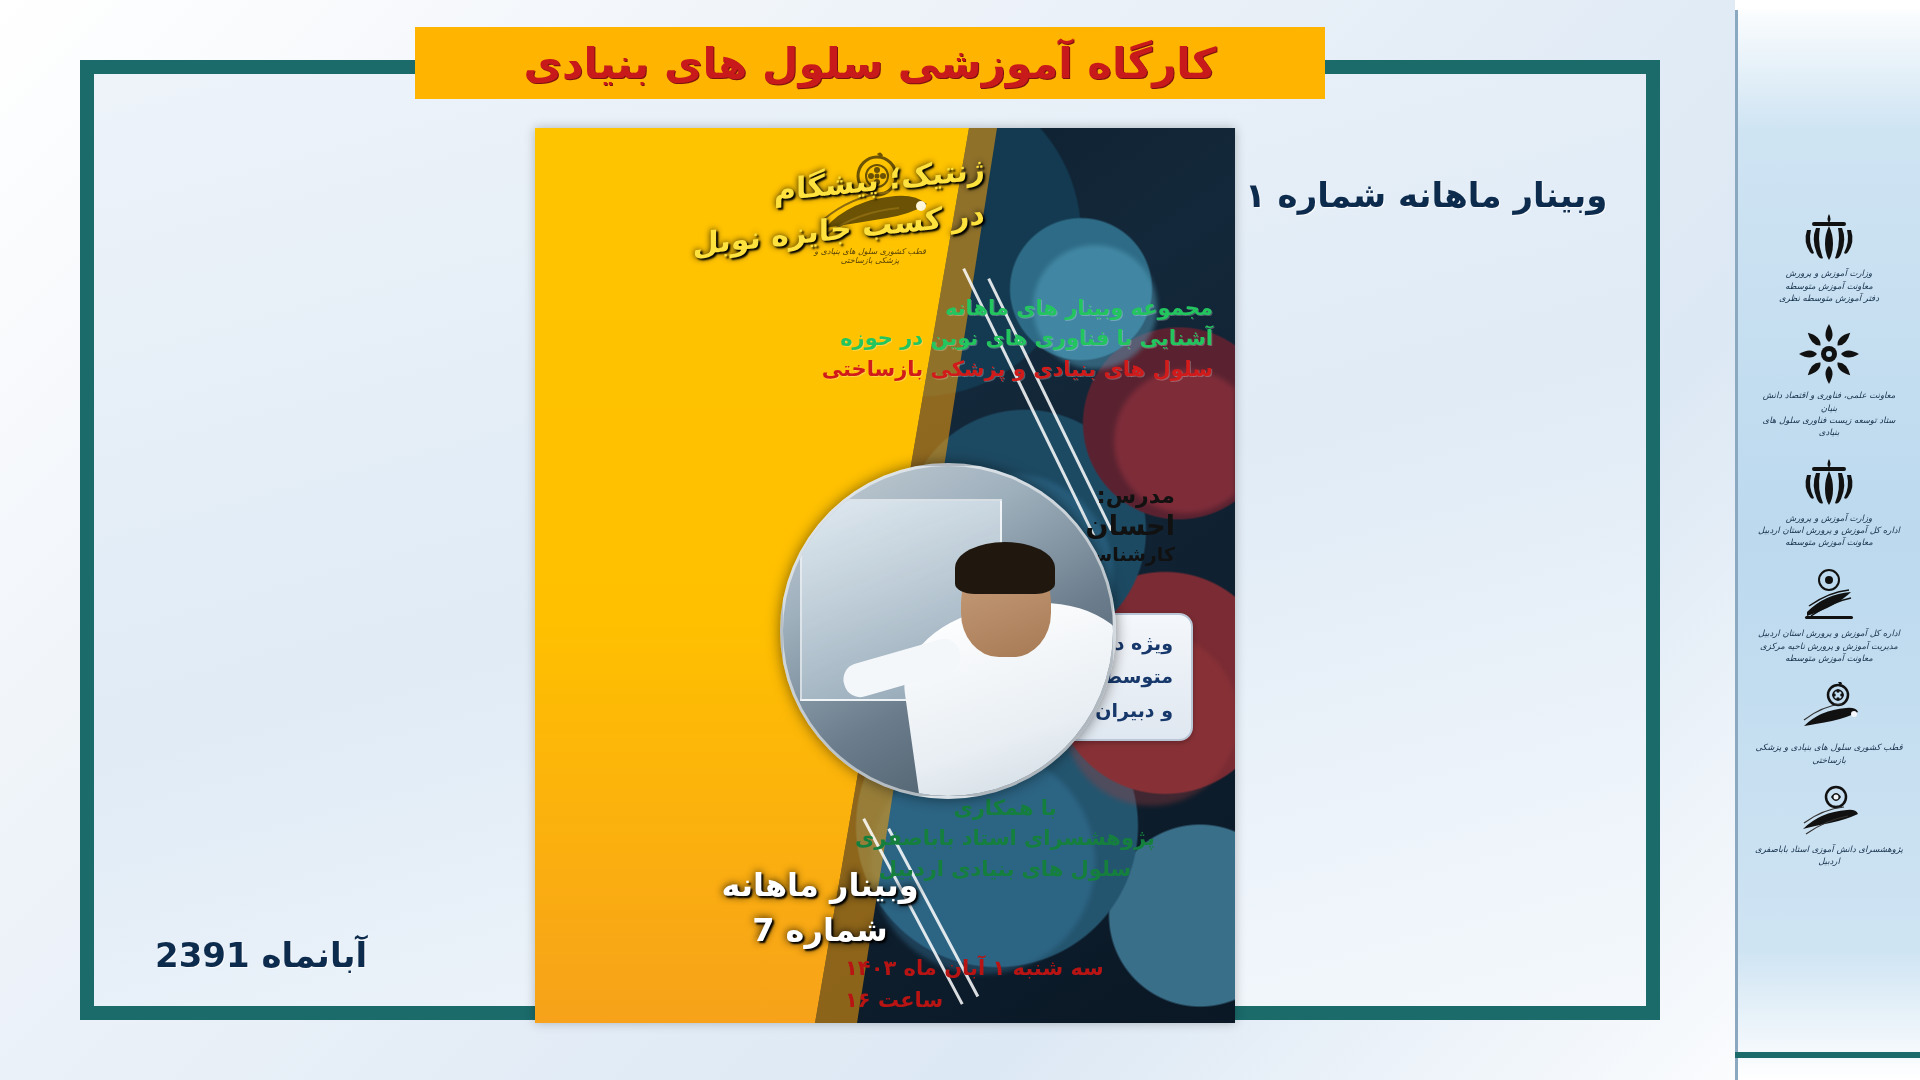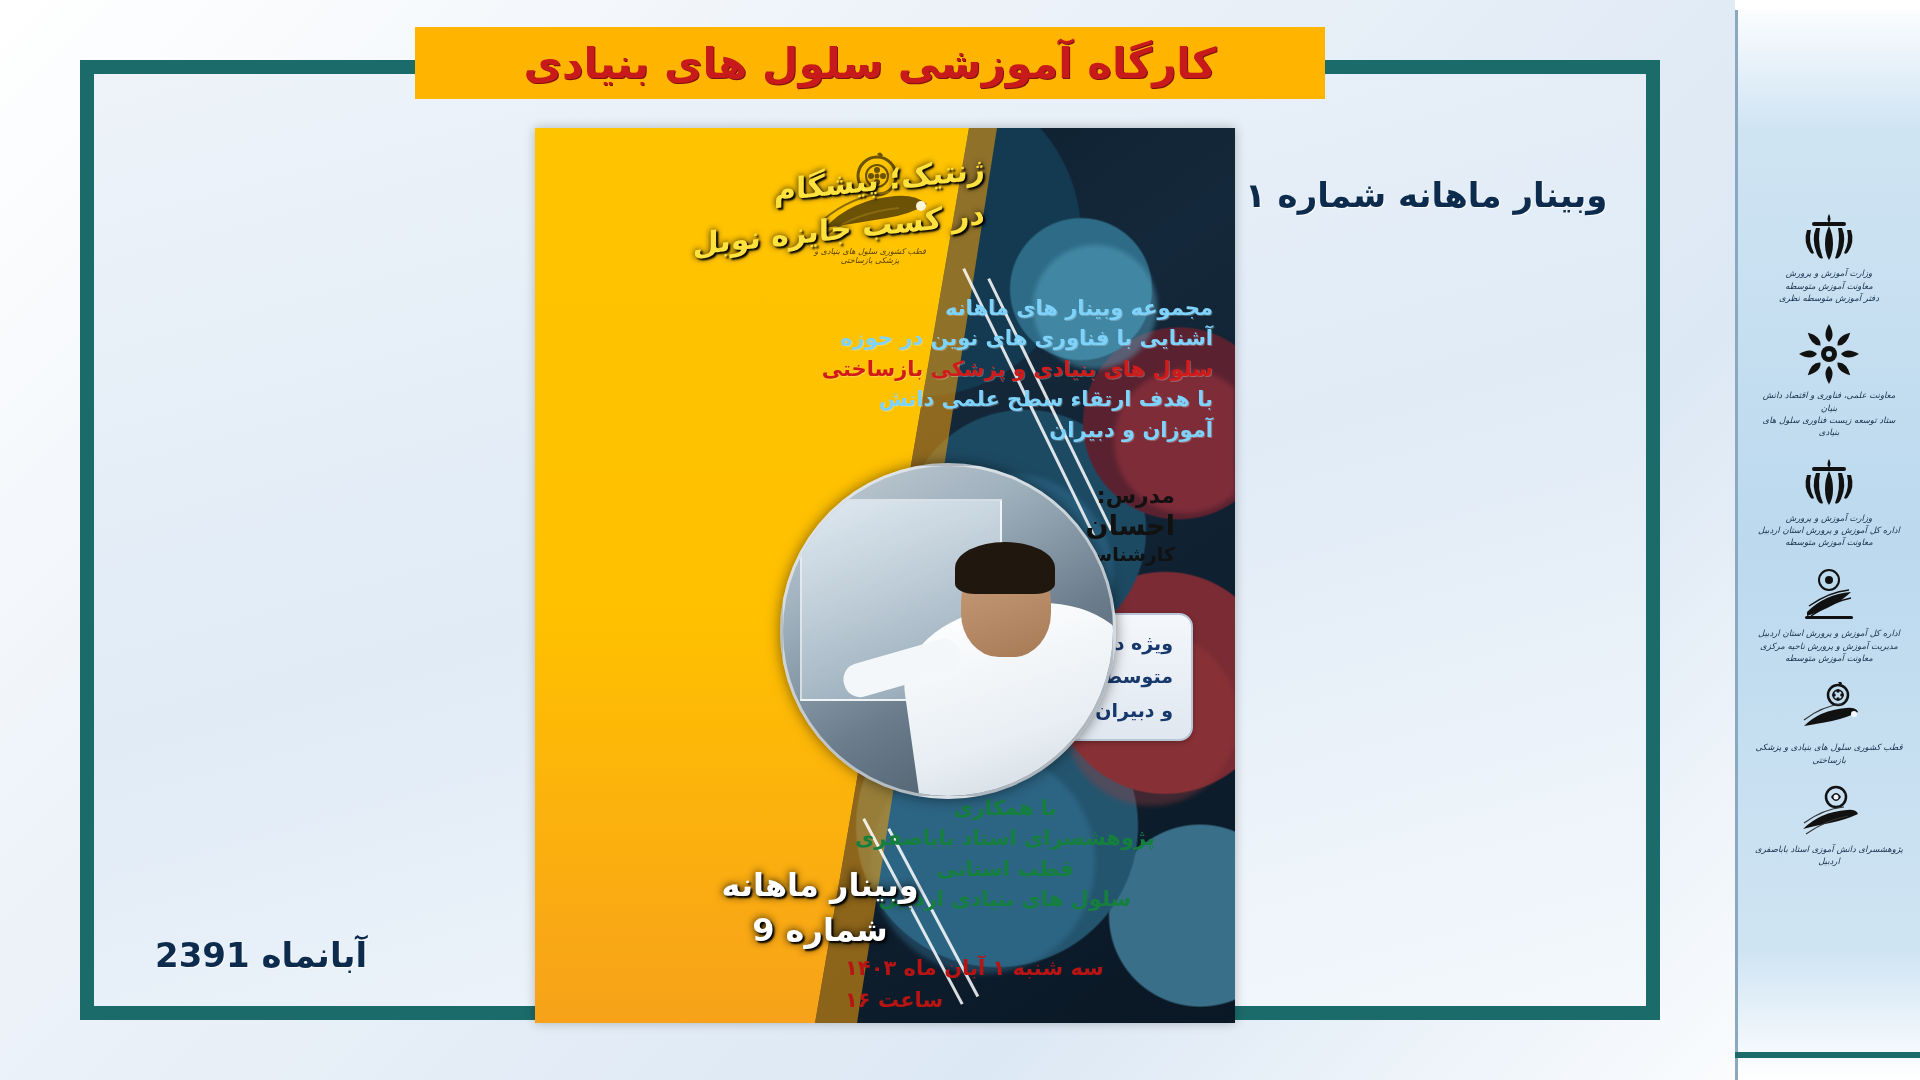--- a/index.html
+++ b/index.html
@@ -99,21 +99,21 @@
     text-align:center;
   }
   .poster-logo .cap{
     font-size:8px;color:#5a4207;margin-top:2px;direction:rtl;font-style:italic;
   }
 
   .poster-txt{position:absolute;z-index:10;direction:rtl;text-align:right;}
 
   .p-intro{right:22px;top:165px;width:400px;}
   .p-intro div{
-    font-size:21px;font-weight:bold;line-height:1.45;color:#7dd3fc;
+    font-size:21px;font-weight:bold;line-height:1.45;color:#22c55e;
     text-shadow:1px 1px 0 rgba(255,255,255,.25);
   }
   .p-intro div.red{color:#d11a1a;}
 
   .p-teacher{right:60px;top:355px;width:360px;}
   .p-teacher .lbl{font-size:22px;font-weight:bold;color:#111;}
   .p-teacher .nm{font-size:27px;font-weight:bold;color:#111;line-height:1.3;}
   .p-teacher .deg{font-size:19px;font-weight:bold;color:#111;}
 
   .audience-box{
@@ -270,58 +270,56 @@
 
       <div class="p-head">
         <div>ژنتیک؛ پیشگام</div>
         <div>در کسب جایزه نوبل</div>
       </div>
 
       <div class="poster-txt p-intro">
         <div>مجموعه وبینار های ماهانه</div>
         <div>آشنایی با فناوری های نوین در حوزه</div>
         <div class="red">سلول های بنیادی و پزشکی بازساختی</div>
-        <div>با هدف ارتقاء سطح علمی دانش آموزان و دبیران</div>
       </div>
 
       <div class="poster-txt p-teacher">
         <div class="lbl">مدرس:</div>
         <div class="nm">احسان حسن زاده</div>
         <div class="deg">کارشناسی ارشد ژنتیک مولکولی</div>
       </div>
 
       <div class="audience-box">
         <div>ویژه دانش آموزان</div>
         <div>متوسطه اول و دوم</div>
         <div>و دبیران زیست شناسی</div>
       </div>
 
       <div class="poster-txt p-coop">
         <div>با همکاری</div>
         <div>پژوهشسرای استاد باباصفری</div>
-        <div>قطب استانی</div>
         <div>سلول های بنیادی اردبیل</div>
       </div>
 
       <div class="poster-txt p-date">
         <div>سه شنبه ۱ آبان ماه ۱۴۰۳</div>
         <div>ساعت ۱۶</div>
       </div>
 
       <div class="lab-circle">
         <div class="glass"></div>
         <div class="coat"></div>
         <div class="head"></div>
         <div class="hair"></div>
         <div class="arm"></div>
       </div>
 
       <div class="p-foot">
         <div>وبینار ماهانه</div>
-        <div>شماره 9</div>
+        <div>شماره 7</div>
       </div>
     </div>
 
     <div class="side-head">
       <span>وبینار ماهانه شماره ۱</span>
     </div>
 
     <div class="bottom-left-date">
       <span>آبانماه 2391</span>
     </div>

